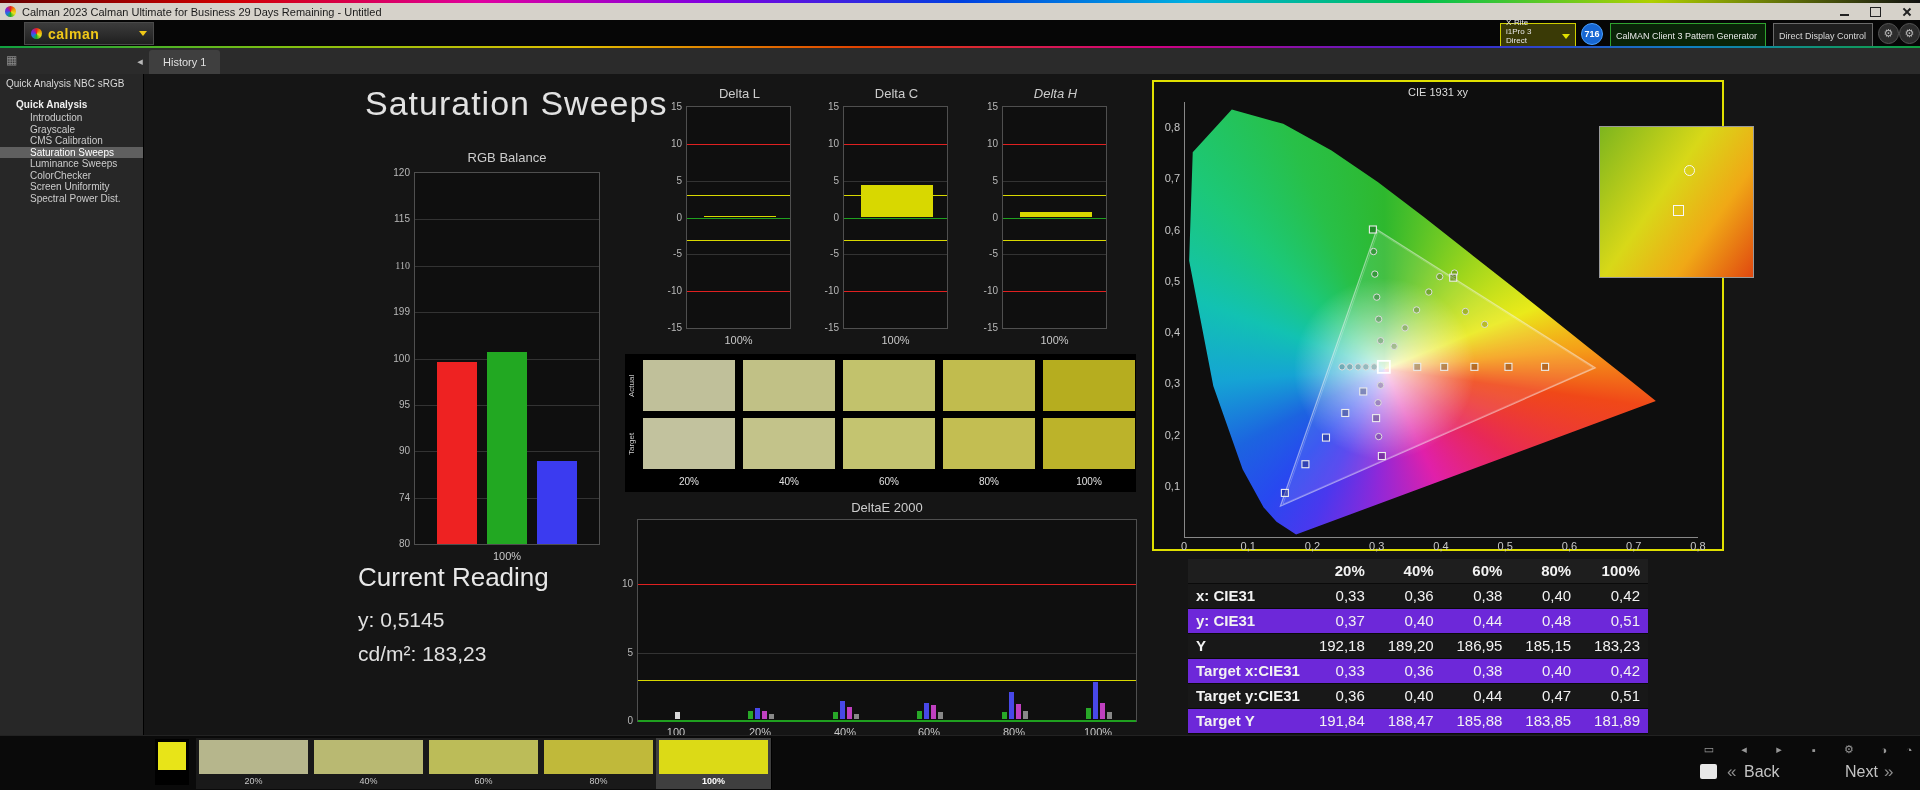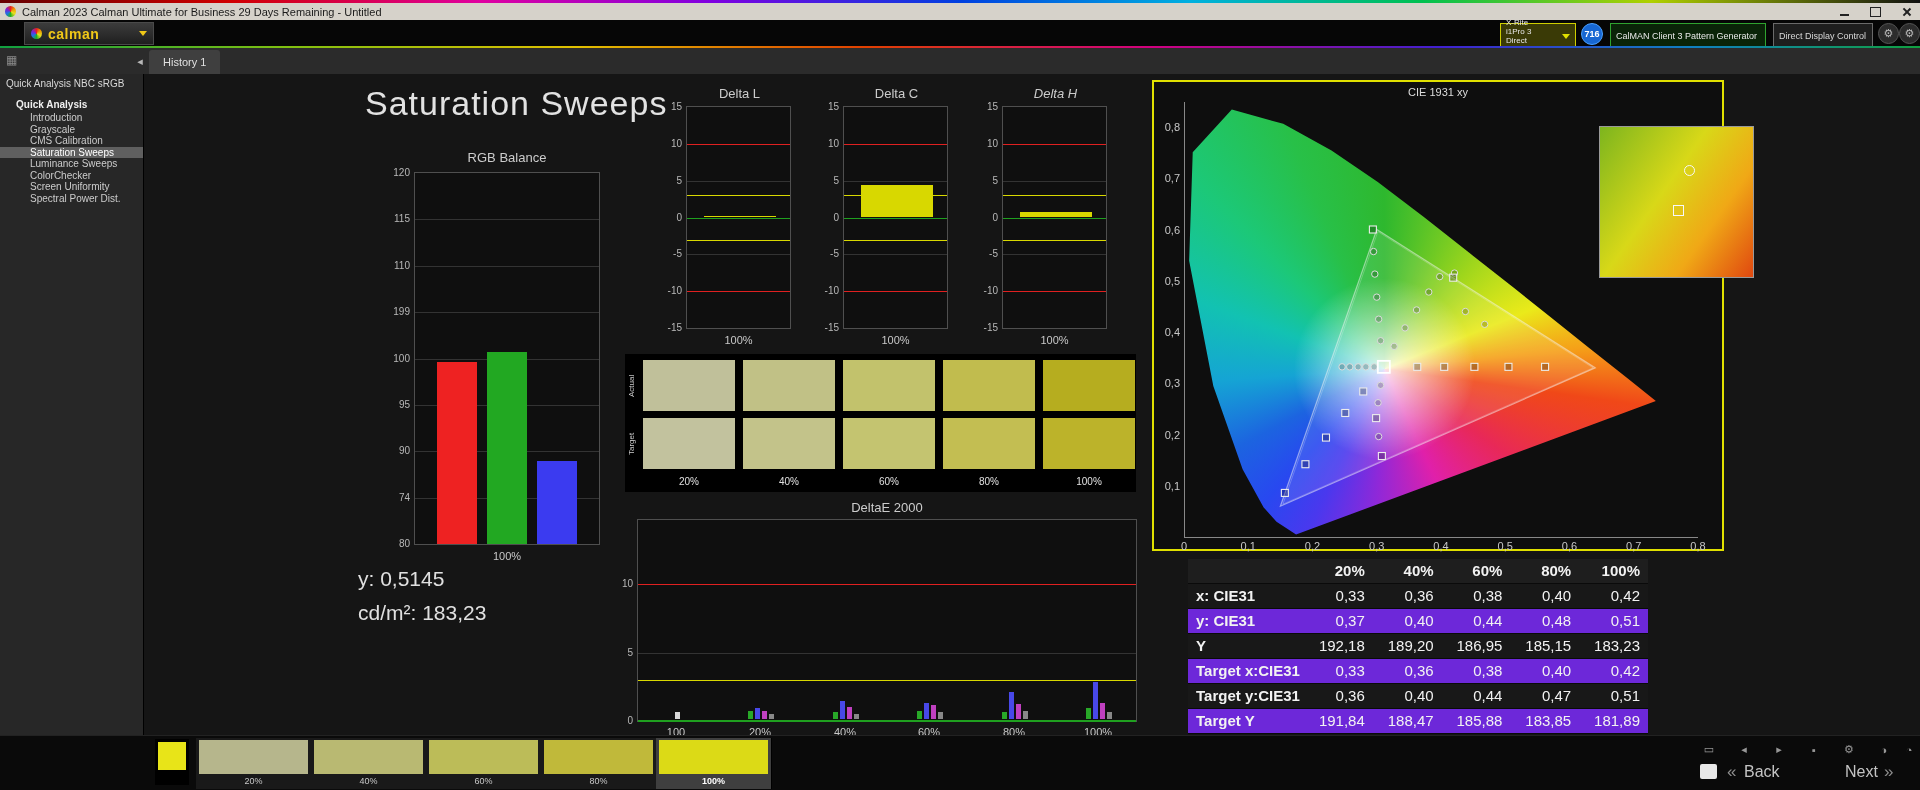--- a/index.html
+++ b/index.html
@@ -226,28 +226,29 @@
         <div class="bar" style="left: 72px; bottom: 0px; width: 40px; height: 191.993px; background: rgb(34, 168, 34);"></div>
         <div class="bar" style="left: 122px; bottom: 0px; width: 40px; height: 83.475px; background: rgb(59, 59, 240);"></div>
       </div>
     <div id="rgb-ylabels">
         <div class="ylab" style="left: 0px; top: 388px; width: 24px;">80</div>
         <div class="ylab" style="left: 0px; top: 341.625px; width: 24px;">74</div>
         <div class="ylab" style="left: 0px; top: 295.25px; width: 24px;">90</div>
         <div class="ylab" style="left: 0px; top: 248.875px; width: 24px;">95</div>
         <div class="ylab" style="left: 0px; top: 202.5px; width: 24px;">100</div>
         <div class="ylab" style="left: 0px; top: 156.125px; width: 24px;">199</div>
-        <div class="ylab" style="left: 0px; top: 109.75px; width: 24px;">110</div>
+        <div class="ylab" style="left: 0px; top: 109.75px; width: 24px; font-family: Liberation Serif, serif;">110</div>
         <div class="ylab" style="left: 0px; top: 63.375px; width: 24px;">115</div>
         <div class="ylab" style="left: 0px; top: 17px; width: 24px;">120</div>
       </div>
     <div class="xlab" style="left:28px;top:400px;width:186px;">100%</div>
   </div>
 
   <div class="abs" style="left:358px;top:562px;width:320px;">
+    <div class="cur-head">Current Reading</div>
     <div class="cur-line">y: 0,5145</div>
     <div class="cur-line">cd/m²: 183,23</div>
   </div>
 
   <div id="delta-charts">
       <div class="abs" style="left: 660px; top: 86px; width: 133px; height: 264px;">
         <div class="chart-title" style="padding-left: 26px;">Delta L</div>
         <div class="plot" style="left: 26px; top: 20px; width: 105px; height: 223px;">
           <div class="gridline" style="top: 36.8333px;"></div>
           <div class="gridline" style="top: 73.6667px;"></div>

